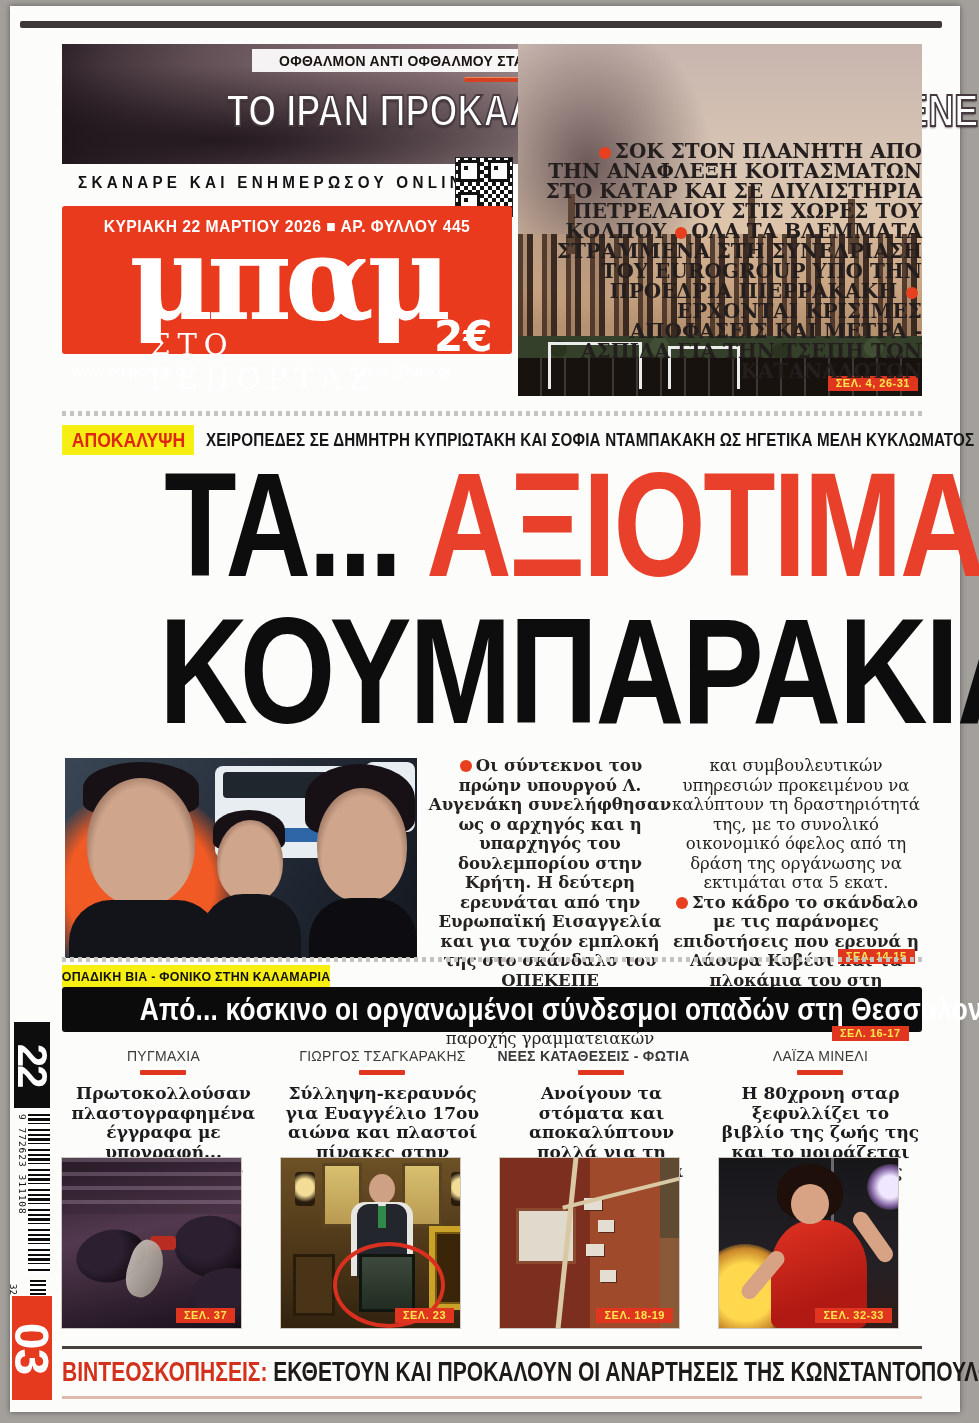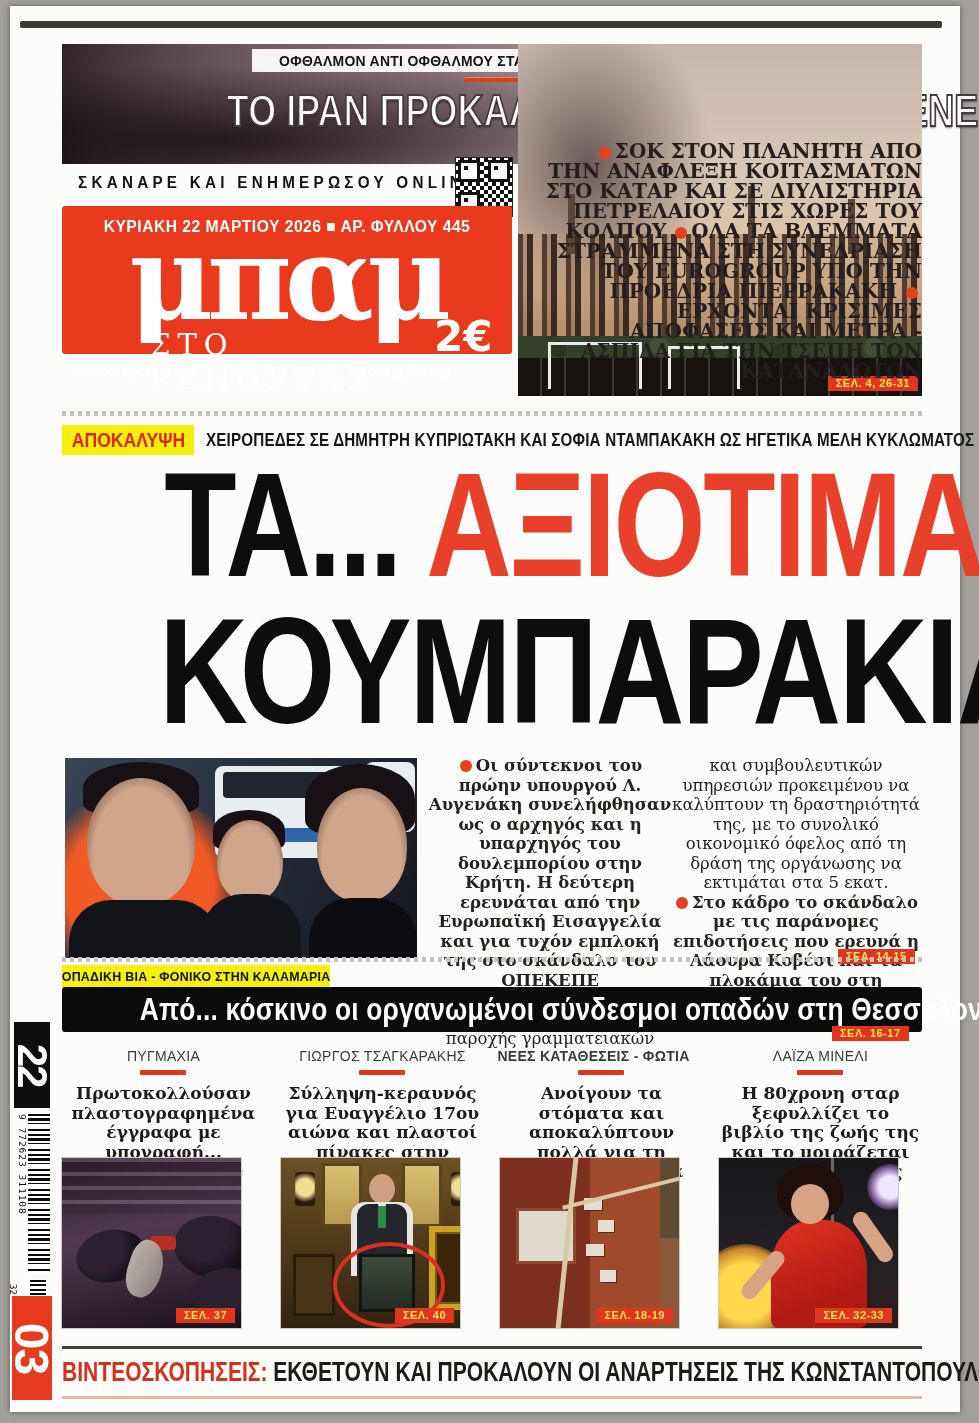--- a/index.html
+++ b/index.html
@@ -312,21 +312,21 @@
     <div class="lamp" style="left:14px;"></div>
     <div class="lamp" style="left:170px;"></div>
     <div class="head"></div>
     <div class="shirt"></div>
     <div class="vest"></div>
     <div class="tie"></div>
     <div class="icon2"></div>
     <div class="frame"></div>
     <div class="book"></div>
     <div class="circle"></div>
-    <div class="page-tag" style="right:6px;bottom:5px;">ΣΕΛ. 40</div>
+    <div class="page-tag" style="right:6px;bottom:5px;">ΣΕΛ. 23</div>
   </div>
 
   <div class="abs photo" id="ph3" style="left:500px;top:1158px;">
     <div class="f" style="left:0;top:0;width:90px;height:170px;background:#7c2f1e;"></div>
     <div class="f" style="left:90px;top:0;width:70px;height:170px;background:#a04a2c;"></div>
     <div class="f" style="left:160px;top:0;width:43px;height:80px;background:#5f4a32;"></div>
     <div class="f" style="left:160px;top:80px;width:43px;height:90px;background:#8a5a38;"></div>
     <div class="f" style="left:16px;top:50px;width:60px;height:56px;background:#e0dacd;box-shadow:inset 0 0 0 3px #8a4a30;"></div>
     <div class="bld" style="left:84px;top:40px;width:18px;height:12px;"></div>
     <div class="bld" style="left:98px;top:62px;width:16px;height:12px;"></div>

